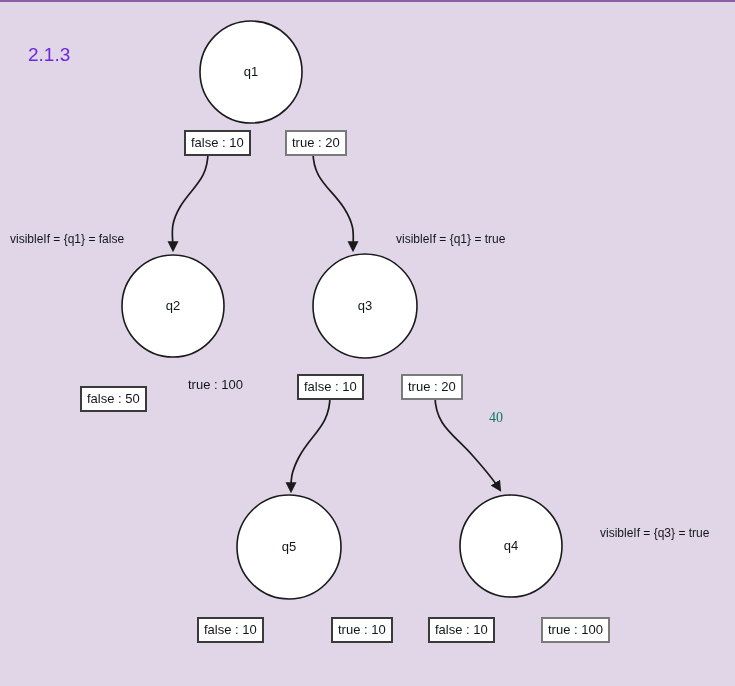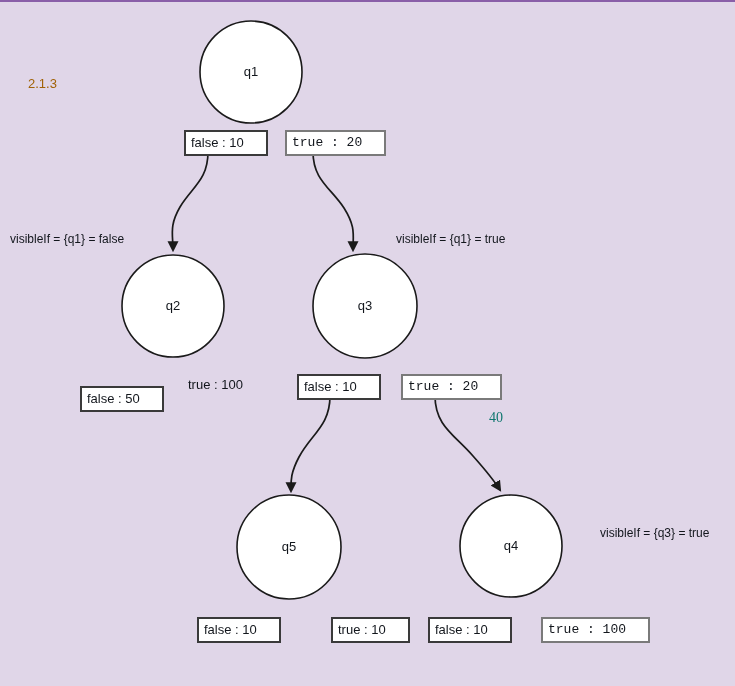--- a/index.html
+++ b/index.html
@@ -59,45 +59,44 @@
   }
   .overlay > * { pointer-events: auto; }
 
   .value-box {
     position: absolute;
     background: #ffffff;
     border: 2px solid #3a3a3a;
     font-size: 13px;
     color: #12161c;
     line-height: 1;
-    padding: 4px 22px 5px 5px;
+    padding: 4px 5px 5px 5px;
     white-space: nowrap;
     box-sizing: border-box;
   }
-  .value-box.soft { border-color: #7a7a7a; font-family: Liberation Mono, monospace; }
+  .value-box.soft { border-color: #7a7a7a; }
   .value-plain {
     position: absolute;
     font-size: 13px;
     color: #12161c;
     white-space: nowrap;
     background: transparent;
     border: none;
   }
   .cond-text {
     position: absolute;
     font-size: 12px;
     color: #12161c;
     white-space: nowrap;
   }
   .corner-label {
     position: absolute;
-    font-size: 13px;
-    color: #a16207;
+    font-size: 19px;
+    color: #6d28d9;
     white-space: nowrap;
-    margin-top: 32px;
   }
   .serif-num {
     position: absolute;
     font-family: "Liberation Serif", serif;
     font-size: 14px;
     color: #0f766e;
     white-space: nowrap;
   }
 </style>
 </head>

